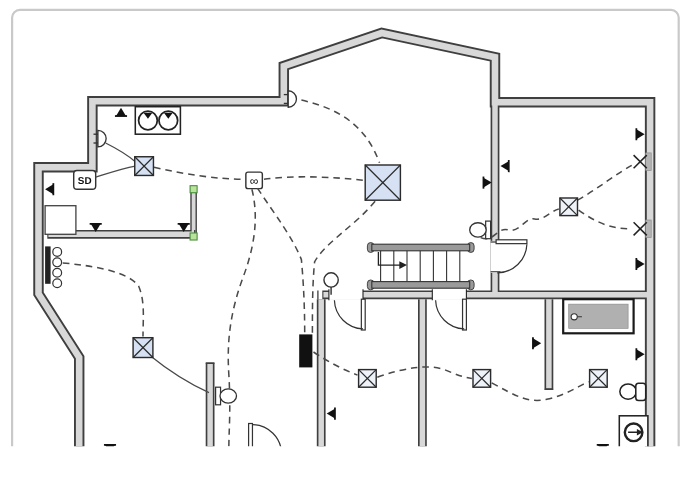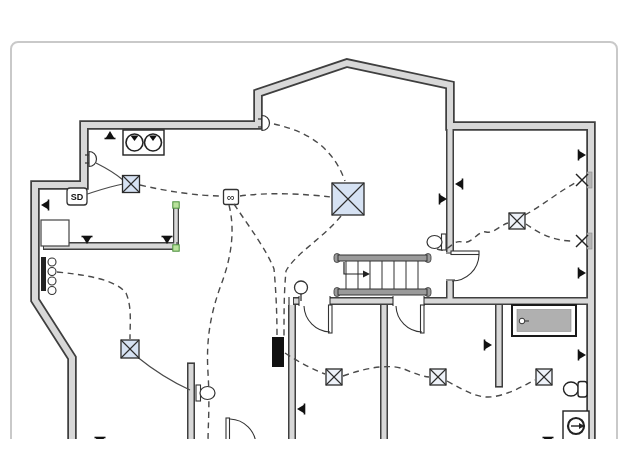--- a/index.html
+++ b/index.html
@@ -1,17 +1,17 @@
 <!DOCTYPE html>
 <html><head>
 <meta charset="utf-8">
 <style>
   html,body{margin:0;padding:0;background:#fff;}
   .stage{position:relative;width:628px;height:406px;background:#fff;overflow:hidden;
-         font-family:"Liberation Sans", sans-serif;margin-top:33px;}
+         font-family:"Liberation Sans", sans-serif;}
   svg{position:absolute;left:0;top:0;}
   text{font-family:"Liberation Sans", sans-serif;}
 </style>
 </head>
 <body>
 
 <div class="stage">
 <svg id="plan" width="628" height="452" viewBox="0 0 628 452">
 
   <rect x="11" y="9" width="606" height="434" rx="7" fill="#ffffff" stroke="#c9c9c9" stroke-width="2"></rect>

